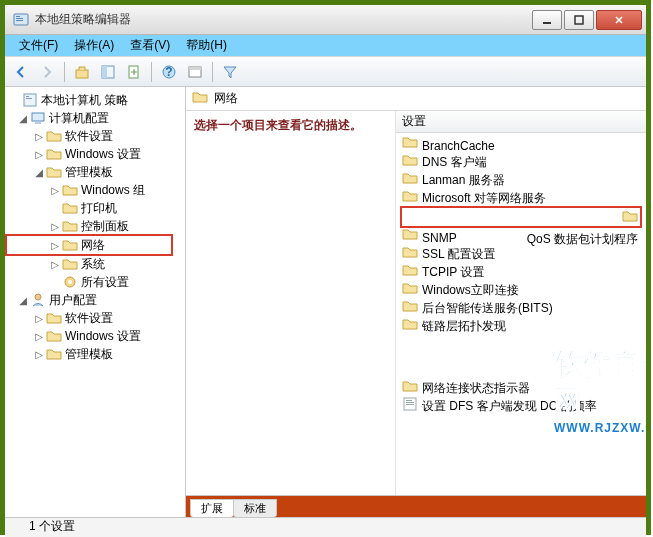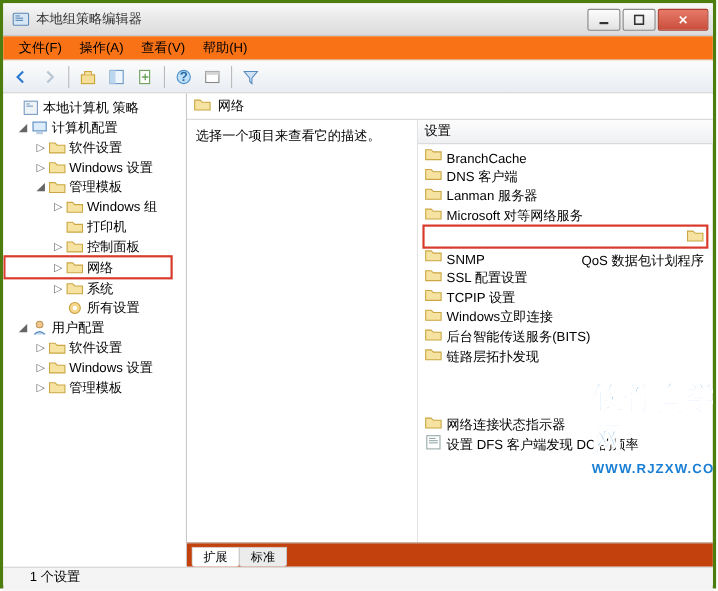--- a/index.html
+++ b/index.html
@@ -1,49 +1,49 @@
 <!DOCTYPE html>
 <html><head>
 <meta charset="utf-8">
 <style>
 * { margin: 0; padding: 0; box-sizing: border-box; font-family: "Microsoft YaHei", "Segoe UI", Tahoma, sans-serif; font-size: 12px; }
 body { background: #fff; width: 653px; height: 537px; overflow: hidden; }
 
-.window { width: 651px; height: 535px; border: 3px solid #4d7c0f; background: #fff; position: relative; }
+.window { width: 651px; height: 535px; border: 5px solid #4d7c0f; background: #fff; position: relative; }
 
 .titlebar { height: 30px; background: linear-gradient(to bottom, #f8f8f8 0%, #e8e8e8 50%, #dcdcdc 100%); border-bottom: 1px solid #b8b8b8; display: flex; align-items: center; padding: 0 4px 0 8px; }
 .titlebar .icon-slot { width: 16px; height: 16px; margin-right: 6px; }
 .titlebar .title { flex: 1; color: #333; }
 .win-controls { display: flex; gap: 2px; }
 .win-btn { width: 30px; height: 20px; border: 1px solid #888; border-radius: 2px; display: flex; align-items: center; justify-content: center; background: linear-gradient(to bottom,#fdfdfd,#e2e2e2); cursor: default; }
 .win-btn.close { background: linear-gradient(to bottom,#e87a6a,#c94d3a); border-color: #a83c2c; color:#fff; width: 46px; }
 .win-btn svg { width: 10px; height: 10px; }
 
-.menubar { height: 22px; display: flex; align-items: flex-end; padding: 0 6px; background: #f97316; border-bottom: 1px solid #d8d8d8; }
+.menubar { height: 22px; display: flex; align-items: flex-end; padding: 0 6px; background: #7dd3fc; border-bottom: 1px solid #d8d8d8; }
 .menu-item { padding: 2px 8px; cursor: default; }
 
 .toolbar { height: 30px; display: flex; align-items: center; padding: 0 4px; background: linear-gradient(to bottom,#fcfcfc,#e8edf3); border-bottom: 1px solid #c8c8c8; gap: 2px; }
 .tb-btn { width: 24px; height: 24px; display: flex; align-items: center; justify-content: center; border: 1px solid transparent; border-radius: 2px; cursor: default; }
 .tb-sep { width: 1px; height: 20px; background: #bbb; margin: 0 3px; }
 
 .client { display: flex; height: 430px; }
 
-.tree-pane { width: 167px; border-right: 1px solid #c8c8c8; overflow: auto; padding: 4px 2px; background: #fff; }
+.tree-pane { width: 181px; border-right: 1px solid #c8c8c8; overflow: auto; padding: 4px 2px; background: #fff; }
 .tree-node { display: flex; align-items: center; height: 18px; padding-left: 2px; white-space: nowrap; cursor: default; }
 .tree-node .exp { width: 12px; text-align: center; color: #666; font-size: 10px; }
 .tree-node .ticon { width: 16px; height: 16px; margin: 0 3px 0 1px; display:flex; align-items:center; justify-content:center;}
 .tree-highlight-red { outline: 2px solid #d93a2b; }
 .indent-1 { padding-left: 10px; }
 .indent-2 { padding-left: 26px; }
 .indent-3 { padding-left: 42px; }
 
 .right-pane { flex: 1; display: flex; flex-direction: column; position: relative; }
 .right-header { height: 24px; display: flex; align-items: center; padding: 0 6px; border-bottom: 1px solid #d8d8d8; gap: 6px; background:#fff;}
 .right-body { flex: 1; display: flex; overflow: hidden; }
-.desc-col { width: 210px; padding: 6px 8px; border-right: 1px solid #e4e4e4; color: #000000; }
+.desc-col { width: 210px; padding: 6px 8px; border-right: 1px solid #e4e4e4; color: #7f1d1d; font-weight: bold; }
 .list-col { flex: 1; overflow: auto; position: relative; }
 .list-header { height: 22px; border-bottom: 1px solid #d8d8d8; display:flex; align-items:center; padding: 0 6px; background: linear-gradient(to bottom,#fdfdfd,#eef0f2);}
 .list-items { padding: 2px 4px; }
 .list-item { display: flex; align-items: flex-end; height: 18px; gap: 4px; padding: 0 2px; cursor:default;}
 .list-highlight-red { outline: 2px solid #d93a2b; flex-direction: column; }
 
 .tabs { height: 22px; border-top: 1px solid #c8c8c8; display: flex; align-items: flex-end; padding-left: 4px; background: #c2410c; }
 .tab { padding: 2px 10px; border: 1px solid #c8c8c8; border-bottom: none; background: #fff; margin-right: -1px; border-radius: 0 0 3px 3px; cursor:default; font-size: 11px; height: 18px; display: flex; align-items: center; }
 .tab.inactive { background: #ececec; }
 

